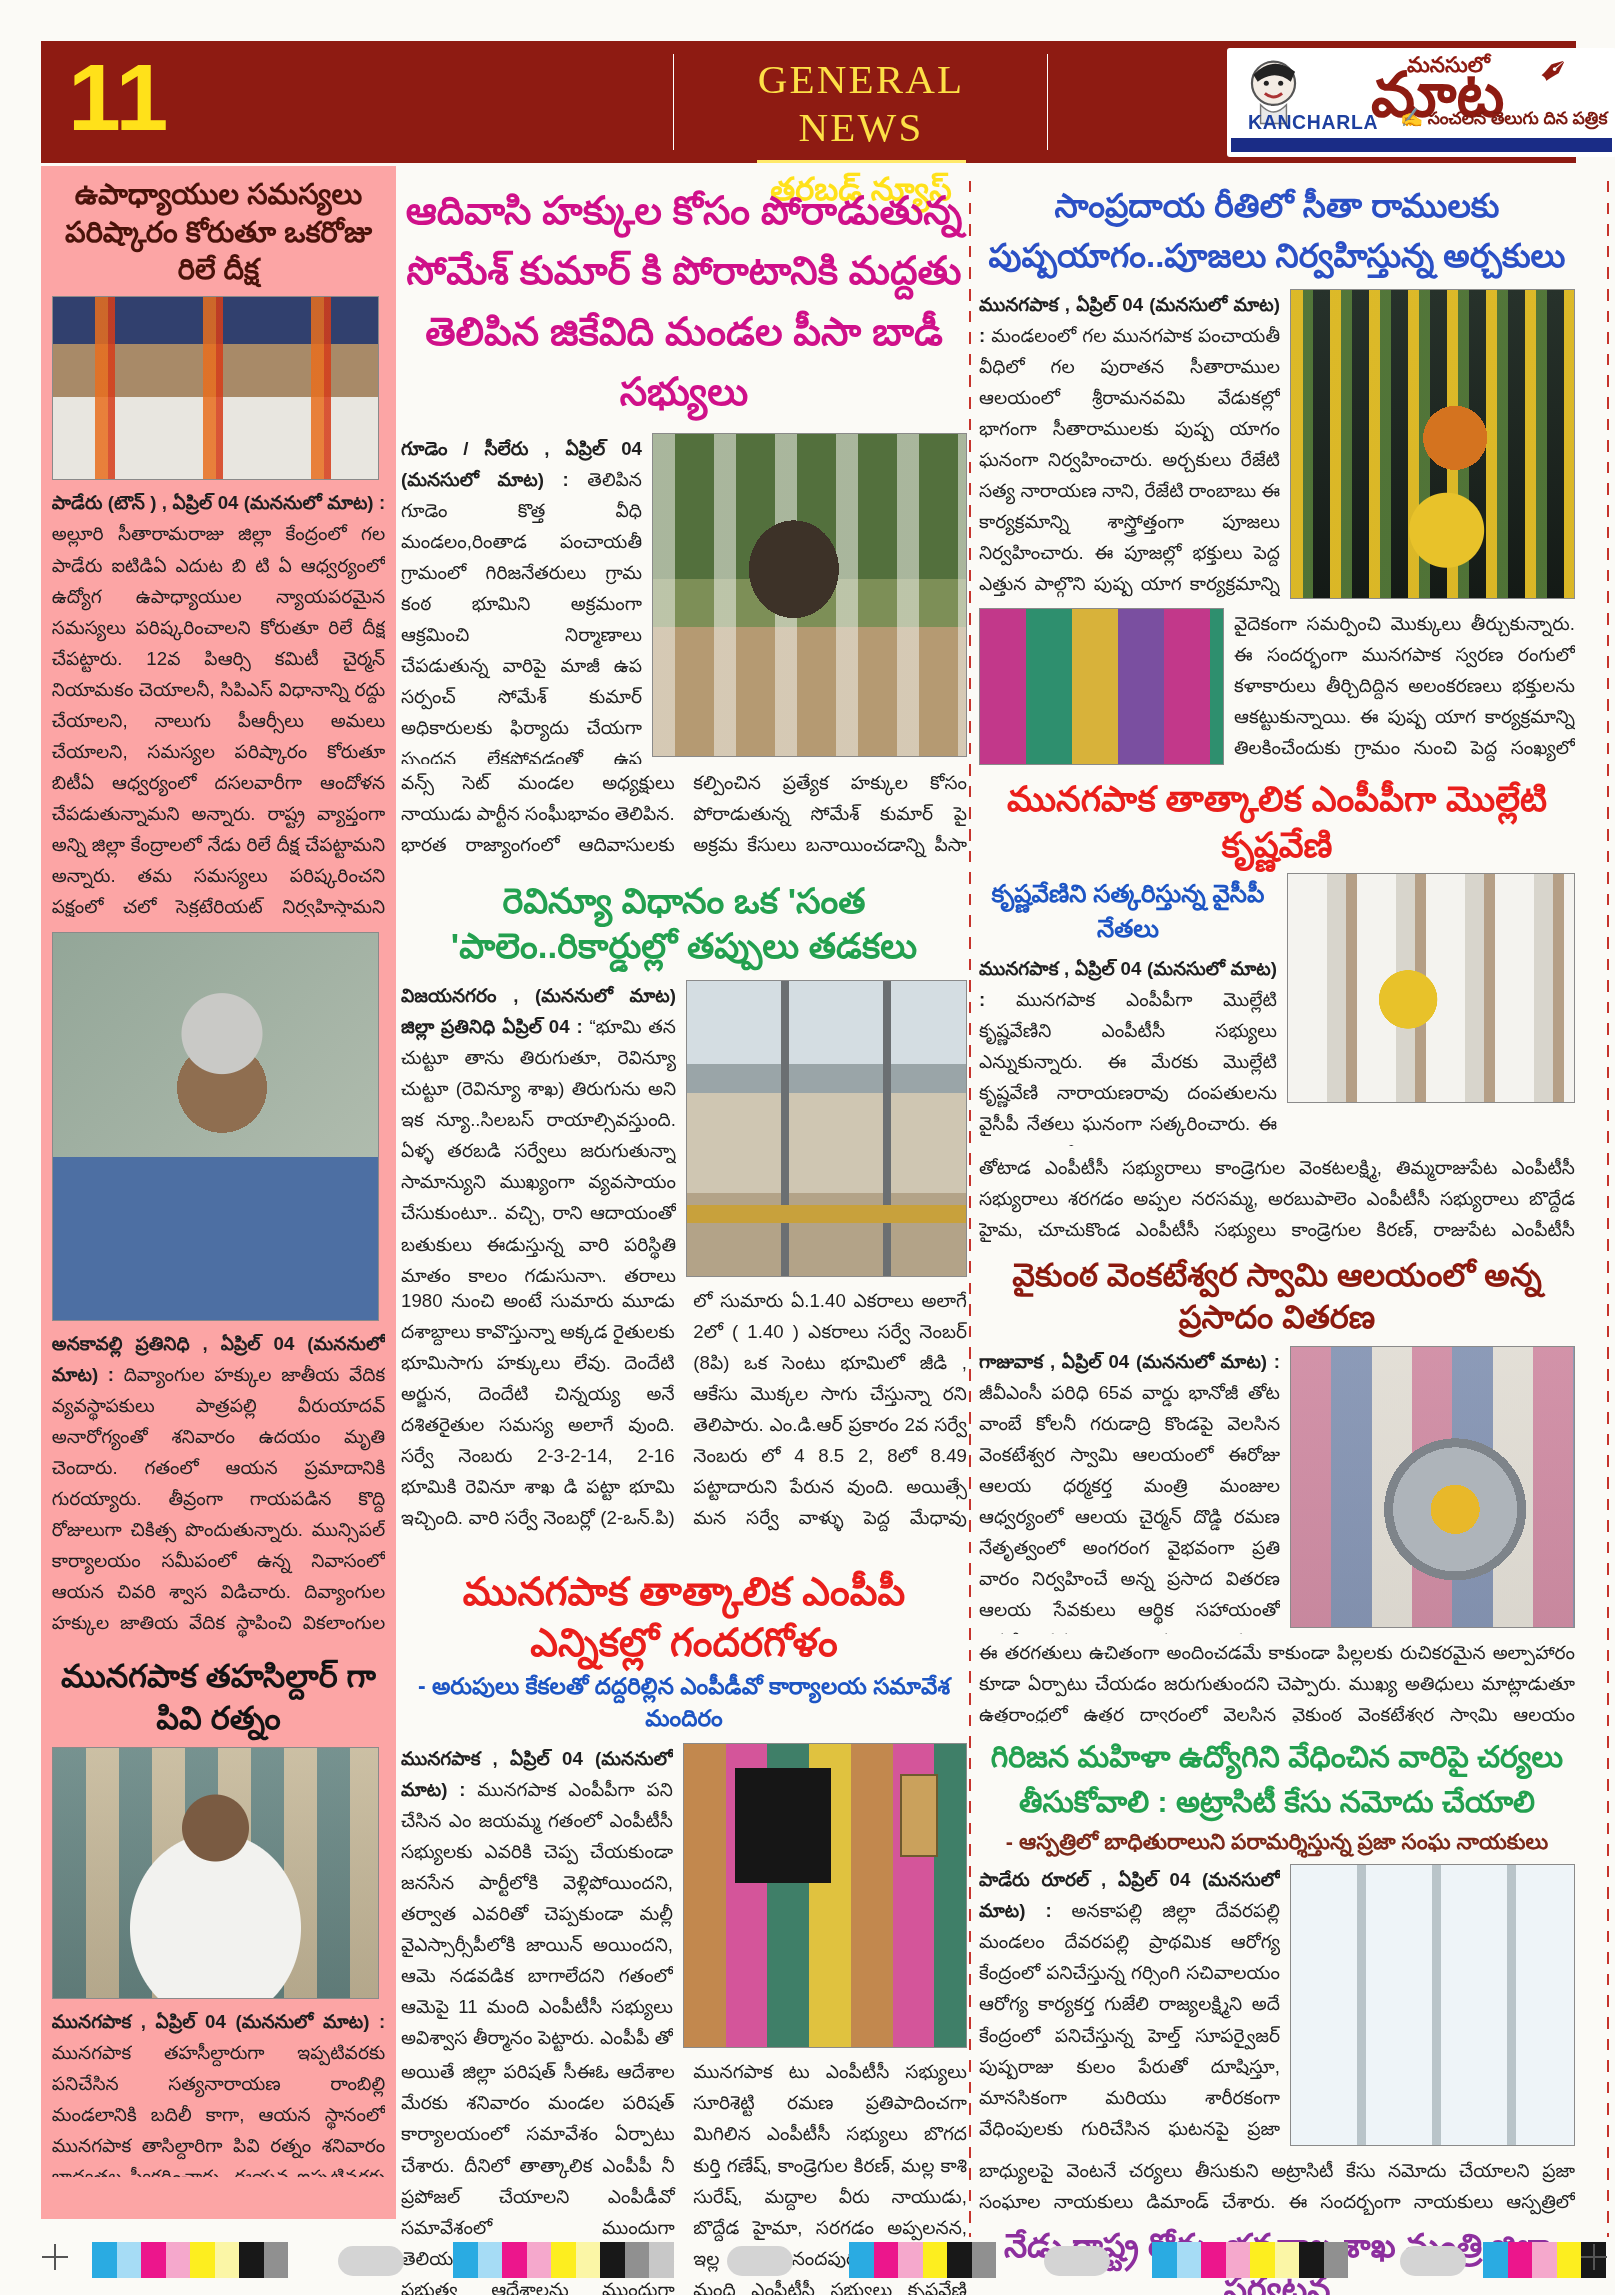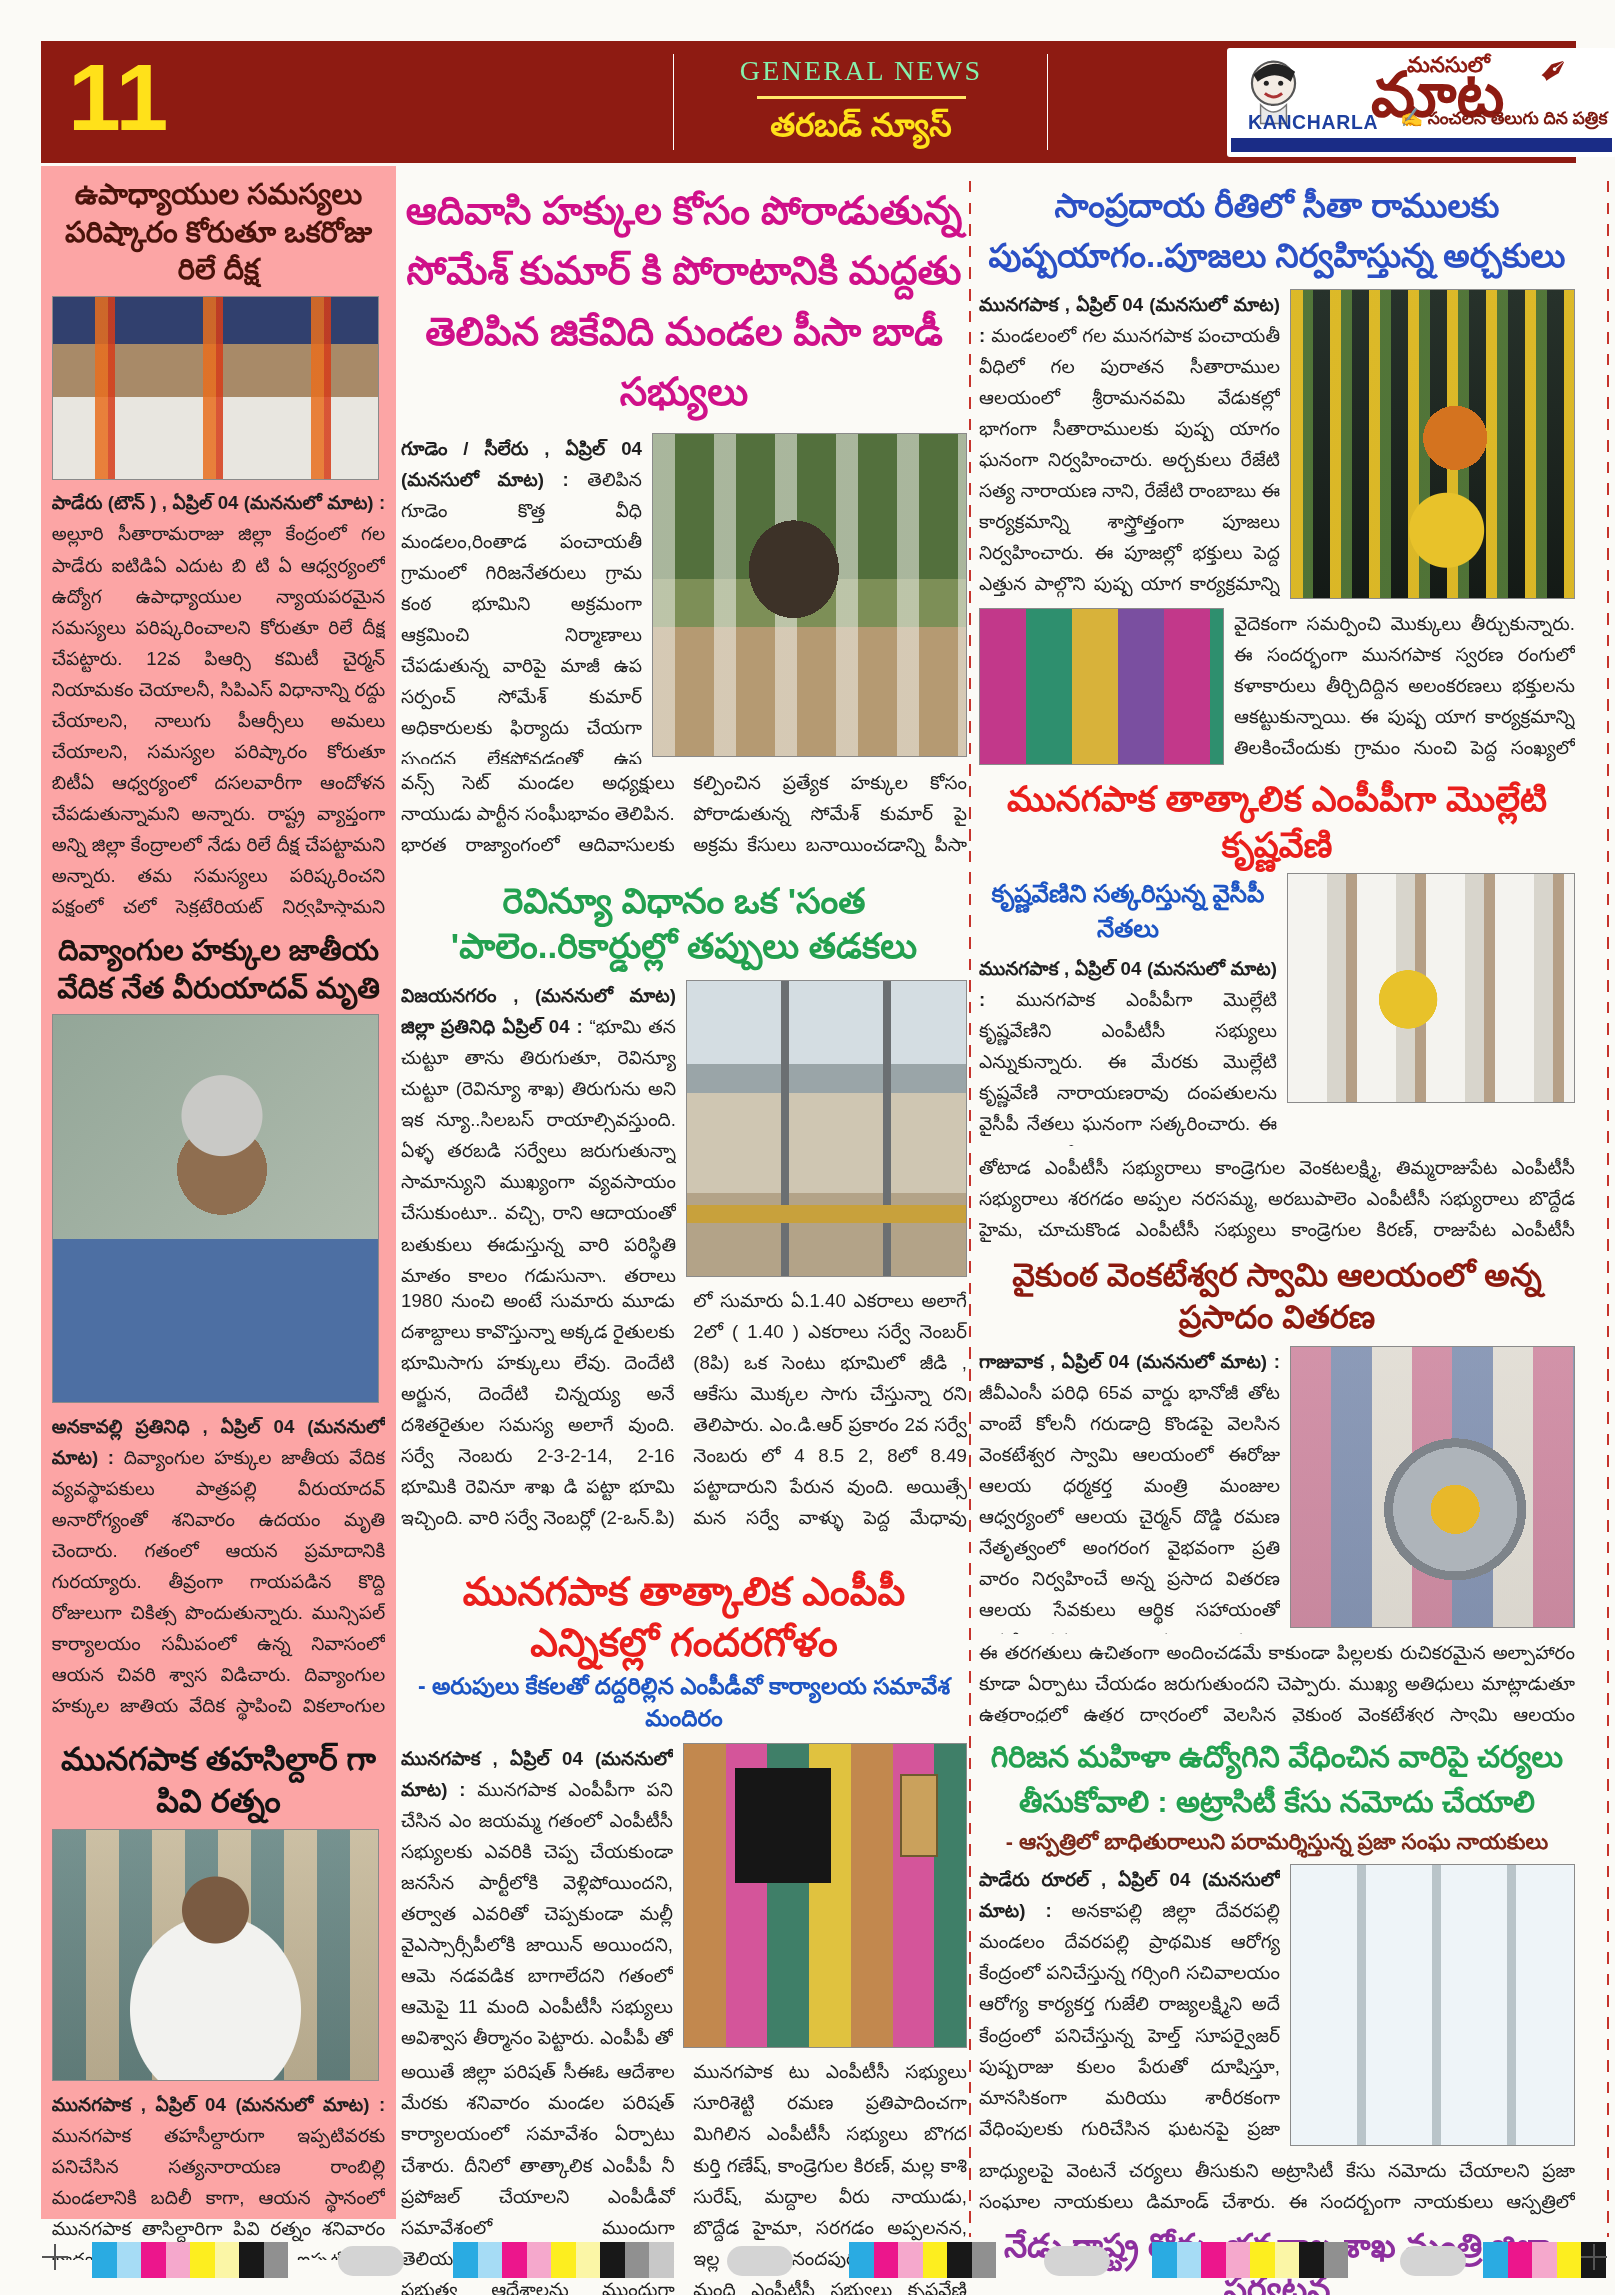--- a/index.html
+++ b/index.html
@@ -6,21 +6,21 @@
   body{width:1616px;height:2295px;position:relative;background:#fbfaf6;
        font-family:"Liberation Sans",sans-serif;color:#1f1f1f;overflow:hidden;}
   
   .masthead{position:absolute;left:41px;top:41px;width:1535px;height:122px;background:#8e1b12;}
   .pageno{position:absolute;left:27px;top:4.3px;font-size:95px;font-weight:bold;color:#ffe11a;line-height:1.1;}
   .daydate{position:absolute;left:151px;top:11.5px;width:403px;text-align:center;color:#fff;}
   .day{font-size:33px;font-weight:bold;}
   .date{font-size:43px;font-weight:bold;margin-top:10px;letter-spacing:1.4px;}
   .hsep{position:absolute;top:13px;width:1.4px;height:96px;background:#ffffff;}
   .sec{position:absolute;left:651px;top:14.4px;width:338px;text-align:center;}
-  .sec-en{font-family:"Liberation Serif",serif;font-size:28px;color:#86efac;letter-spacing:2.2px;}
+  .sec-en{font-family:"Liberation Serif",serif;font-size:41px;color:#fde047;letter-spacing:2.2px;}
   .sec-rule{width:209px;height:2.9px;background:#ffe96a;margin:8.6px auto;}
   .sec-te{font-size:32px;font-weight:bold;color:#ffe11a;}
   .logocard{position:absolute;left:1186px;top:6.5px;width:389px;height:109px;background:#ffffff;border-radius:2.9px;}
   .face{position:absolute;left:11.5px;top:5.8px;}
   .kancharla{position:absolute;left:21px;bottom:23px;width:122px;text-align:center;font-size:19.4px;font-weight:bold;color:#1d3f9e;letter-spacing:0.7px;}
   .brand-top{position:absolute;left:180px;top:4.3px;font-size:21.6px;font-weight:bold;color:#8e1b12;}
   .brand-main{position:absolute;left:144px;top:16px;font-size:62px;font-weight:bold;color:#8e1b12;line-height:1;}
   .nib{position:absolute;right:46px;top:1.4px;font-size:37px;color:#8e1b12;transform:rotate(-40deg);}
   .tagline{position:absolute;right:8.6px;bottom:24.5px;font-size:17.3px;font-weight:bold;color:#7c1a10;}
   .pen-ic{font-size:18.7px;margin-right:4.3px;color:#1d3f9e;}
@@ -142,21 +142,20 @@
 <div class="col col-left">
   <article>
     <h2 class="hl-dkbrown">ఉపాధ్యాయుల సమస్యలు పరిష్కారం కోరుతూ ఒకరోజు రిలే దీక్ష</h2>
     <div class="ph ph-protest" style="width:327px;height:184px;margin:7.2px 0;"></div>
     <p class="body" style="height:430px;">
       <b class="dl">పాడేరు (టౌన్ ) , ఏప్రిల్ 04 (మననులో మాట) :</b>
       <span>అల్లూరి సీతారామరాజు జిల్లా కేంద్రంలో గల పాడేరు ఐటిడిఏ ఎదుట బి టి ఏ ఆధ్వర్యంలో ఉద్యోగ ఉపాధ్యాయుల న్యాయపరమైన సమస్యలు పరిష్కరించాలని కోరుతూ రిలే దీక్ష చేపట్టారు. 12వ పిఆర్సి కమిటీ చైర్మన్ నియామకం చెయాలనీ, సిపిఎస్ విధానాన్ని రద్దు చేయాలని, నాలుగు పీఆర్సీలు అమలు చేయాలని, సమస్యల పరిష్కారం కోరుతూ బిటీఏ ఆధ్వర్యంలో దసలవారీగా ఆందోళన చేపడుతున్నామని అన్నారు. రాష్ట్ర వ్యాప్తంగా అన్ని జిల్లా కేంద్రాలలో నేడు రిలే దీక్ష చేపట్టామని అన్నారు. తమ సమస్యలు పరిష్కరించని పక్షంలో చలో సెక్రటేరియట్ నిర్వహిస్తామని తెలిపారు. రాష్ట్ర ప్రభుత్వం ఉపాధ్యాయ ఉద్యోగుల సమస్యలు పరిష్కరించకపోతే ఆందోళన ఉధృతం చేస్తామని రాష్ట్ర ముఖ్యమంత్రి వెంటనే స్పందించి తమ సమస్యలు పరిష్కరించాలని డిమాండ్ చేశారు. ఈ కార్యక్రమంలో ఉద్యోగ ఉపాధ్యాయ సంఘం నాయకులు తదితరులు పాల్గొన్నారు.</span>
     </p>
   </article>
   <article style="margin-top:14.4px;">
-    <h2 class="hl-black">దివ్యాంగుల హక్కుల జాతీయ వేదిక నేత వీరుయాదవ్ మృతి</h2>
     <div class="ph ph-portrait" style="width:327px;height:389px;margin:7.2px 0;"></div>
     <p class="body" style="height:314px;">
       <b class="dl">అనకావల్లి ప్రతినిధి , ఏప్రిల్ 04 (మననులో మాట) :</b>
       <span>దివ్యాంగుల హక్కుల జాతీయ వేదిక వ్యవస్థాపకులు పాత్రపల్లి వీరుయాదవ్ అనారోగ్యంతో శనివారం ఉదయం మృతి చెందారు. గతంలో ఆయన ప్రమాదానికి గురయ్యారు. తీవ్రంగా గాయపడిన కొద్ది రోజులుగా చికిత్స పొందుతున్నారు. మున్సిపల్ కార్యాలయం సమీపంలో ఉన్న నివాసంలో ఆయన చివరి శ్వాస విడిచారు. దివ్యాంగుల హక్కుల జాతియ వేదిక స్థాపించి వికలాంగుల హక్కుల కోసం తుది వరకు పోరాటం చేశారు. దివ్యాంగులకు సేవ చేసి ఎంతో మంది అభిమానుల ను సంపాదించు కున్నారు. వీరుయాదవ్ కు సోదరి, ఇద్దరు మేనకోడలు మాత్రమే ఉన్నారు. ఆయన మరణ వార్తతో అభిమానుల్లో విషాద ఛాయలు అలము కున్నాయి. చివరిసారి చూపు కోసం పలువురు తరలివచ్చారు. ఎస్టీ గ్రూప్ అధినేత కాండ్రెగుల శ్రీరామ్, జనసేన నాయకులు చదరం నాగేశ్వరరావు, బాలు, కనీశెట్టి సురేష్ బాబు, అధికసంఖ్యలో సిపిఎం, బిఎస్పి, సిపిఐ నాయకులు, అభిమానులు పాల్గొన్నారు.</span>
     </p>
   </article>
   <article style="margin-top:14.4px;">
     <h2 class="hl-black2">మునగపాక తహసిల్దార్ గా పివి రత్నం</h2>
     <div class="ph ph-tahsildar" style="width:327px;height:252px;margin:7.2px 0;"></div>
     <p class="body" style="height:171px;">

